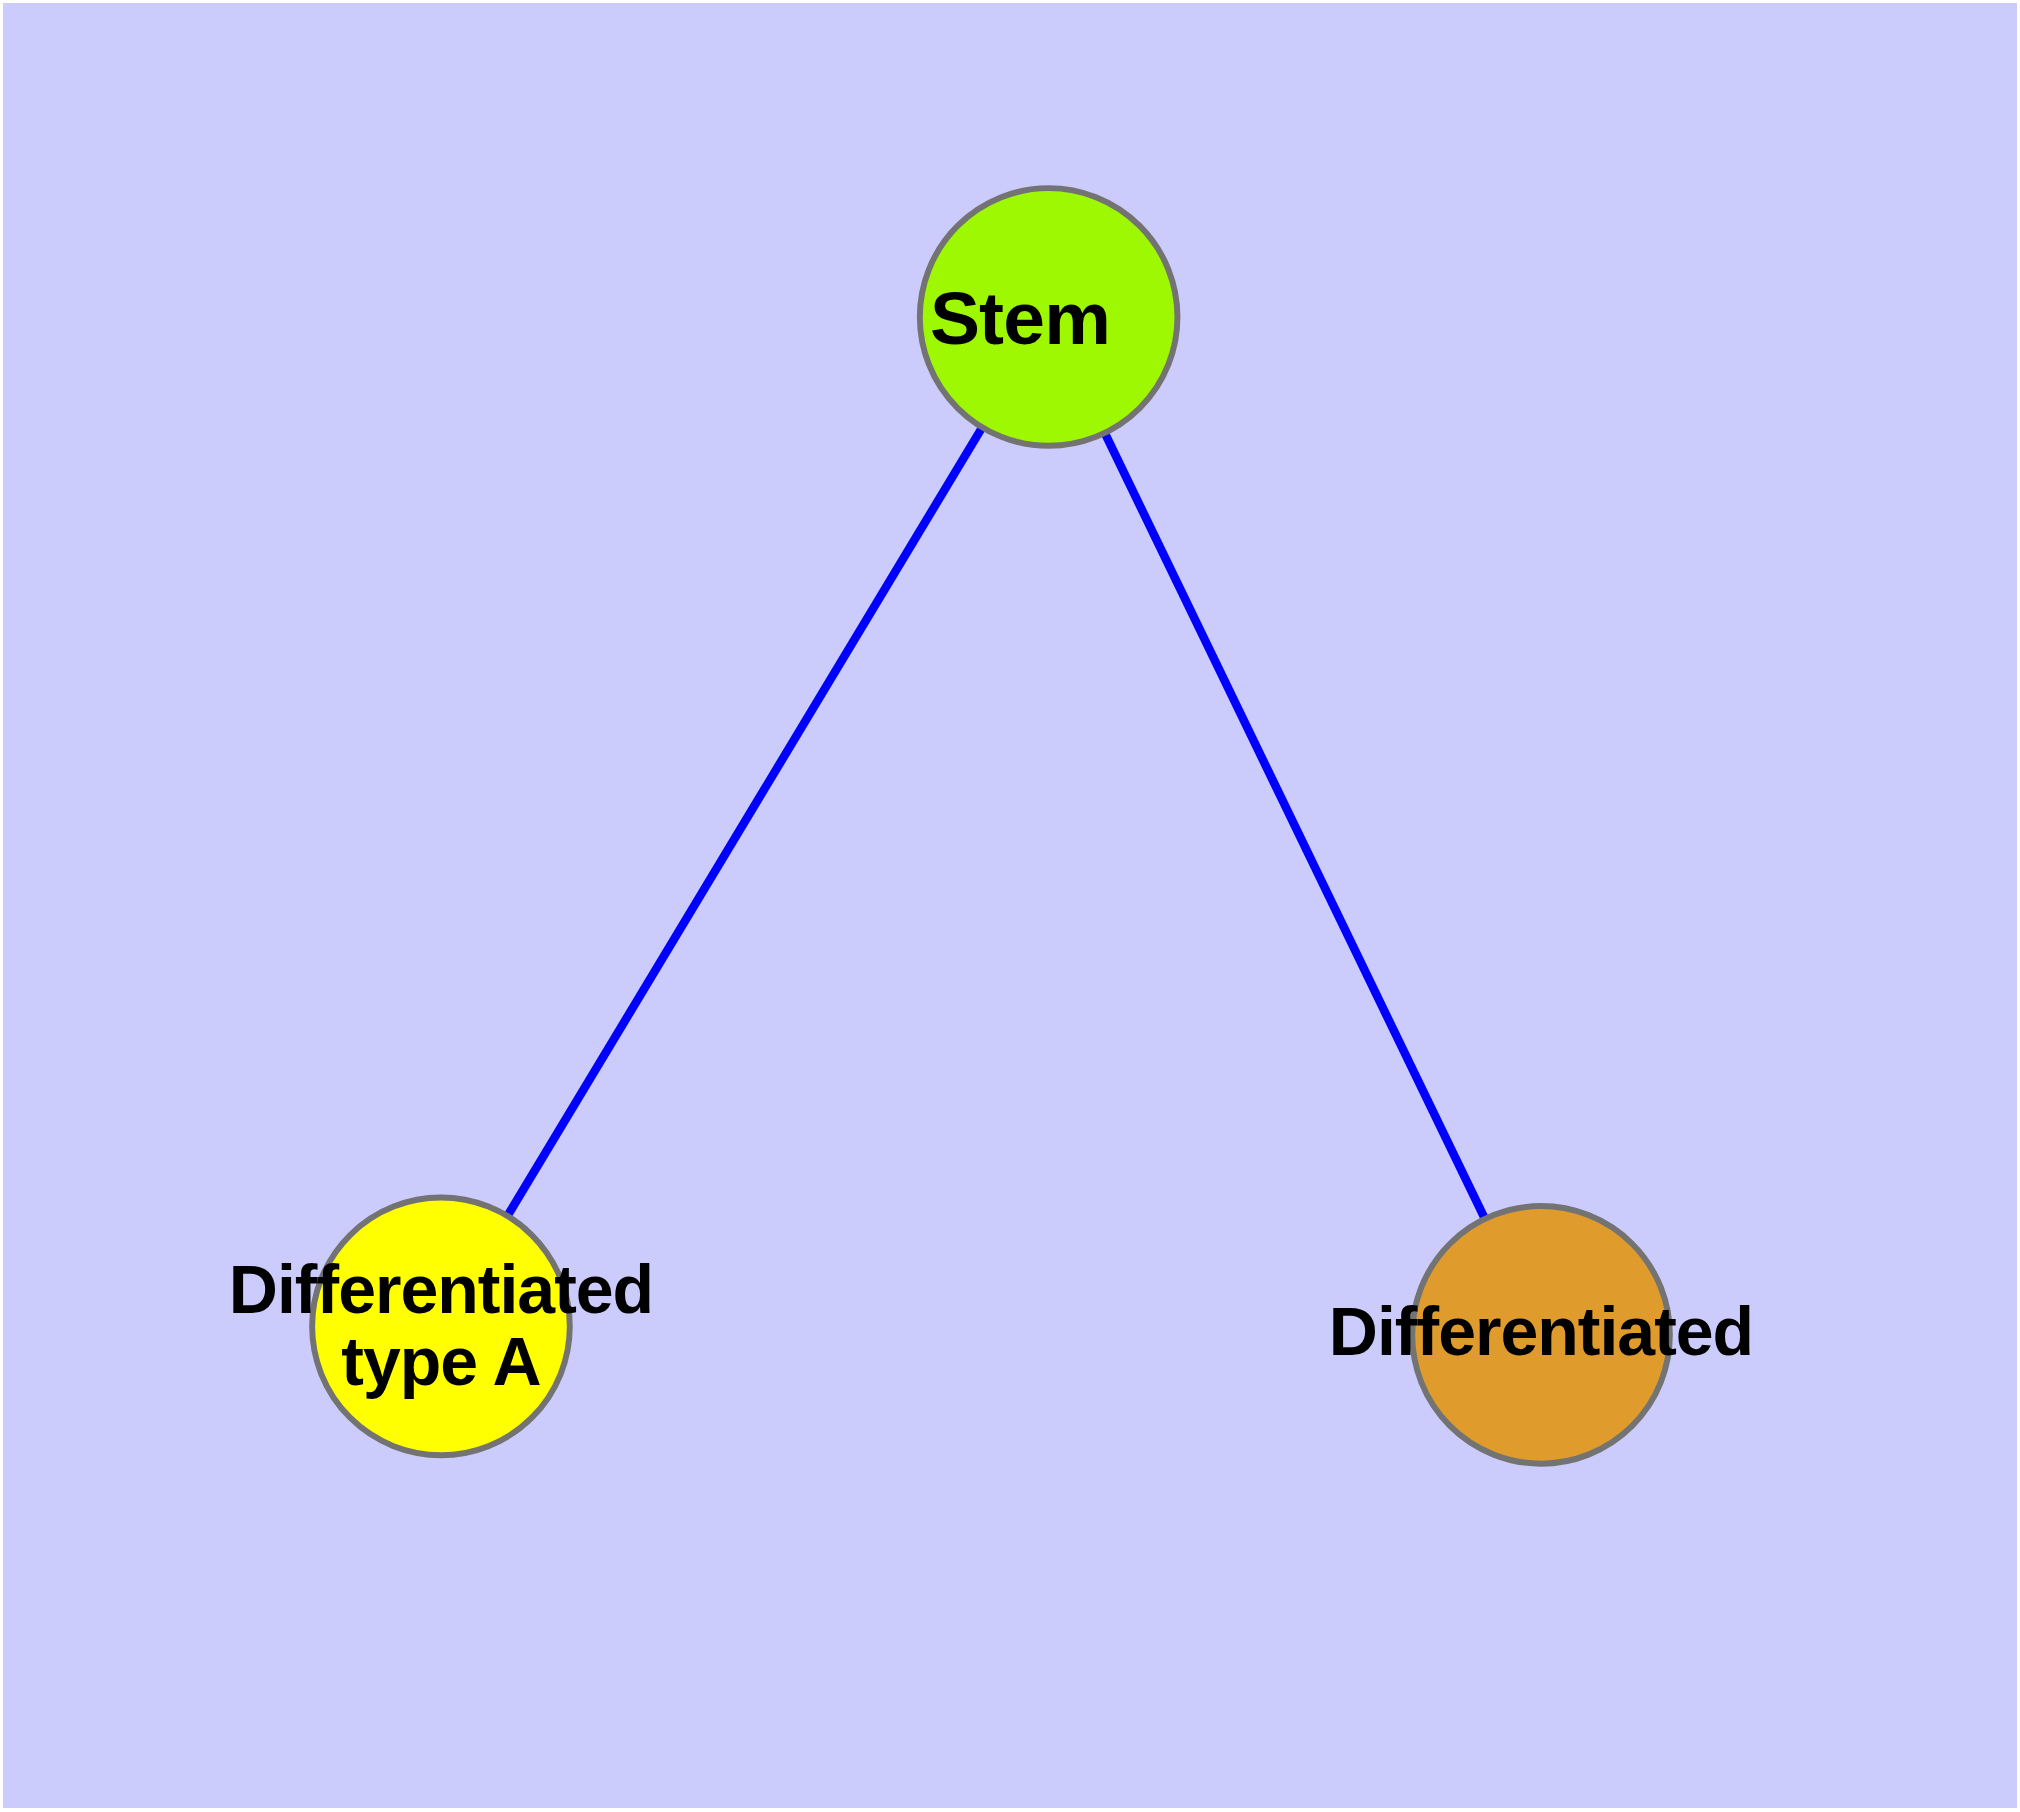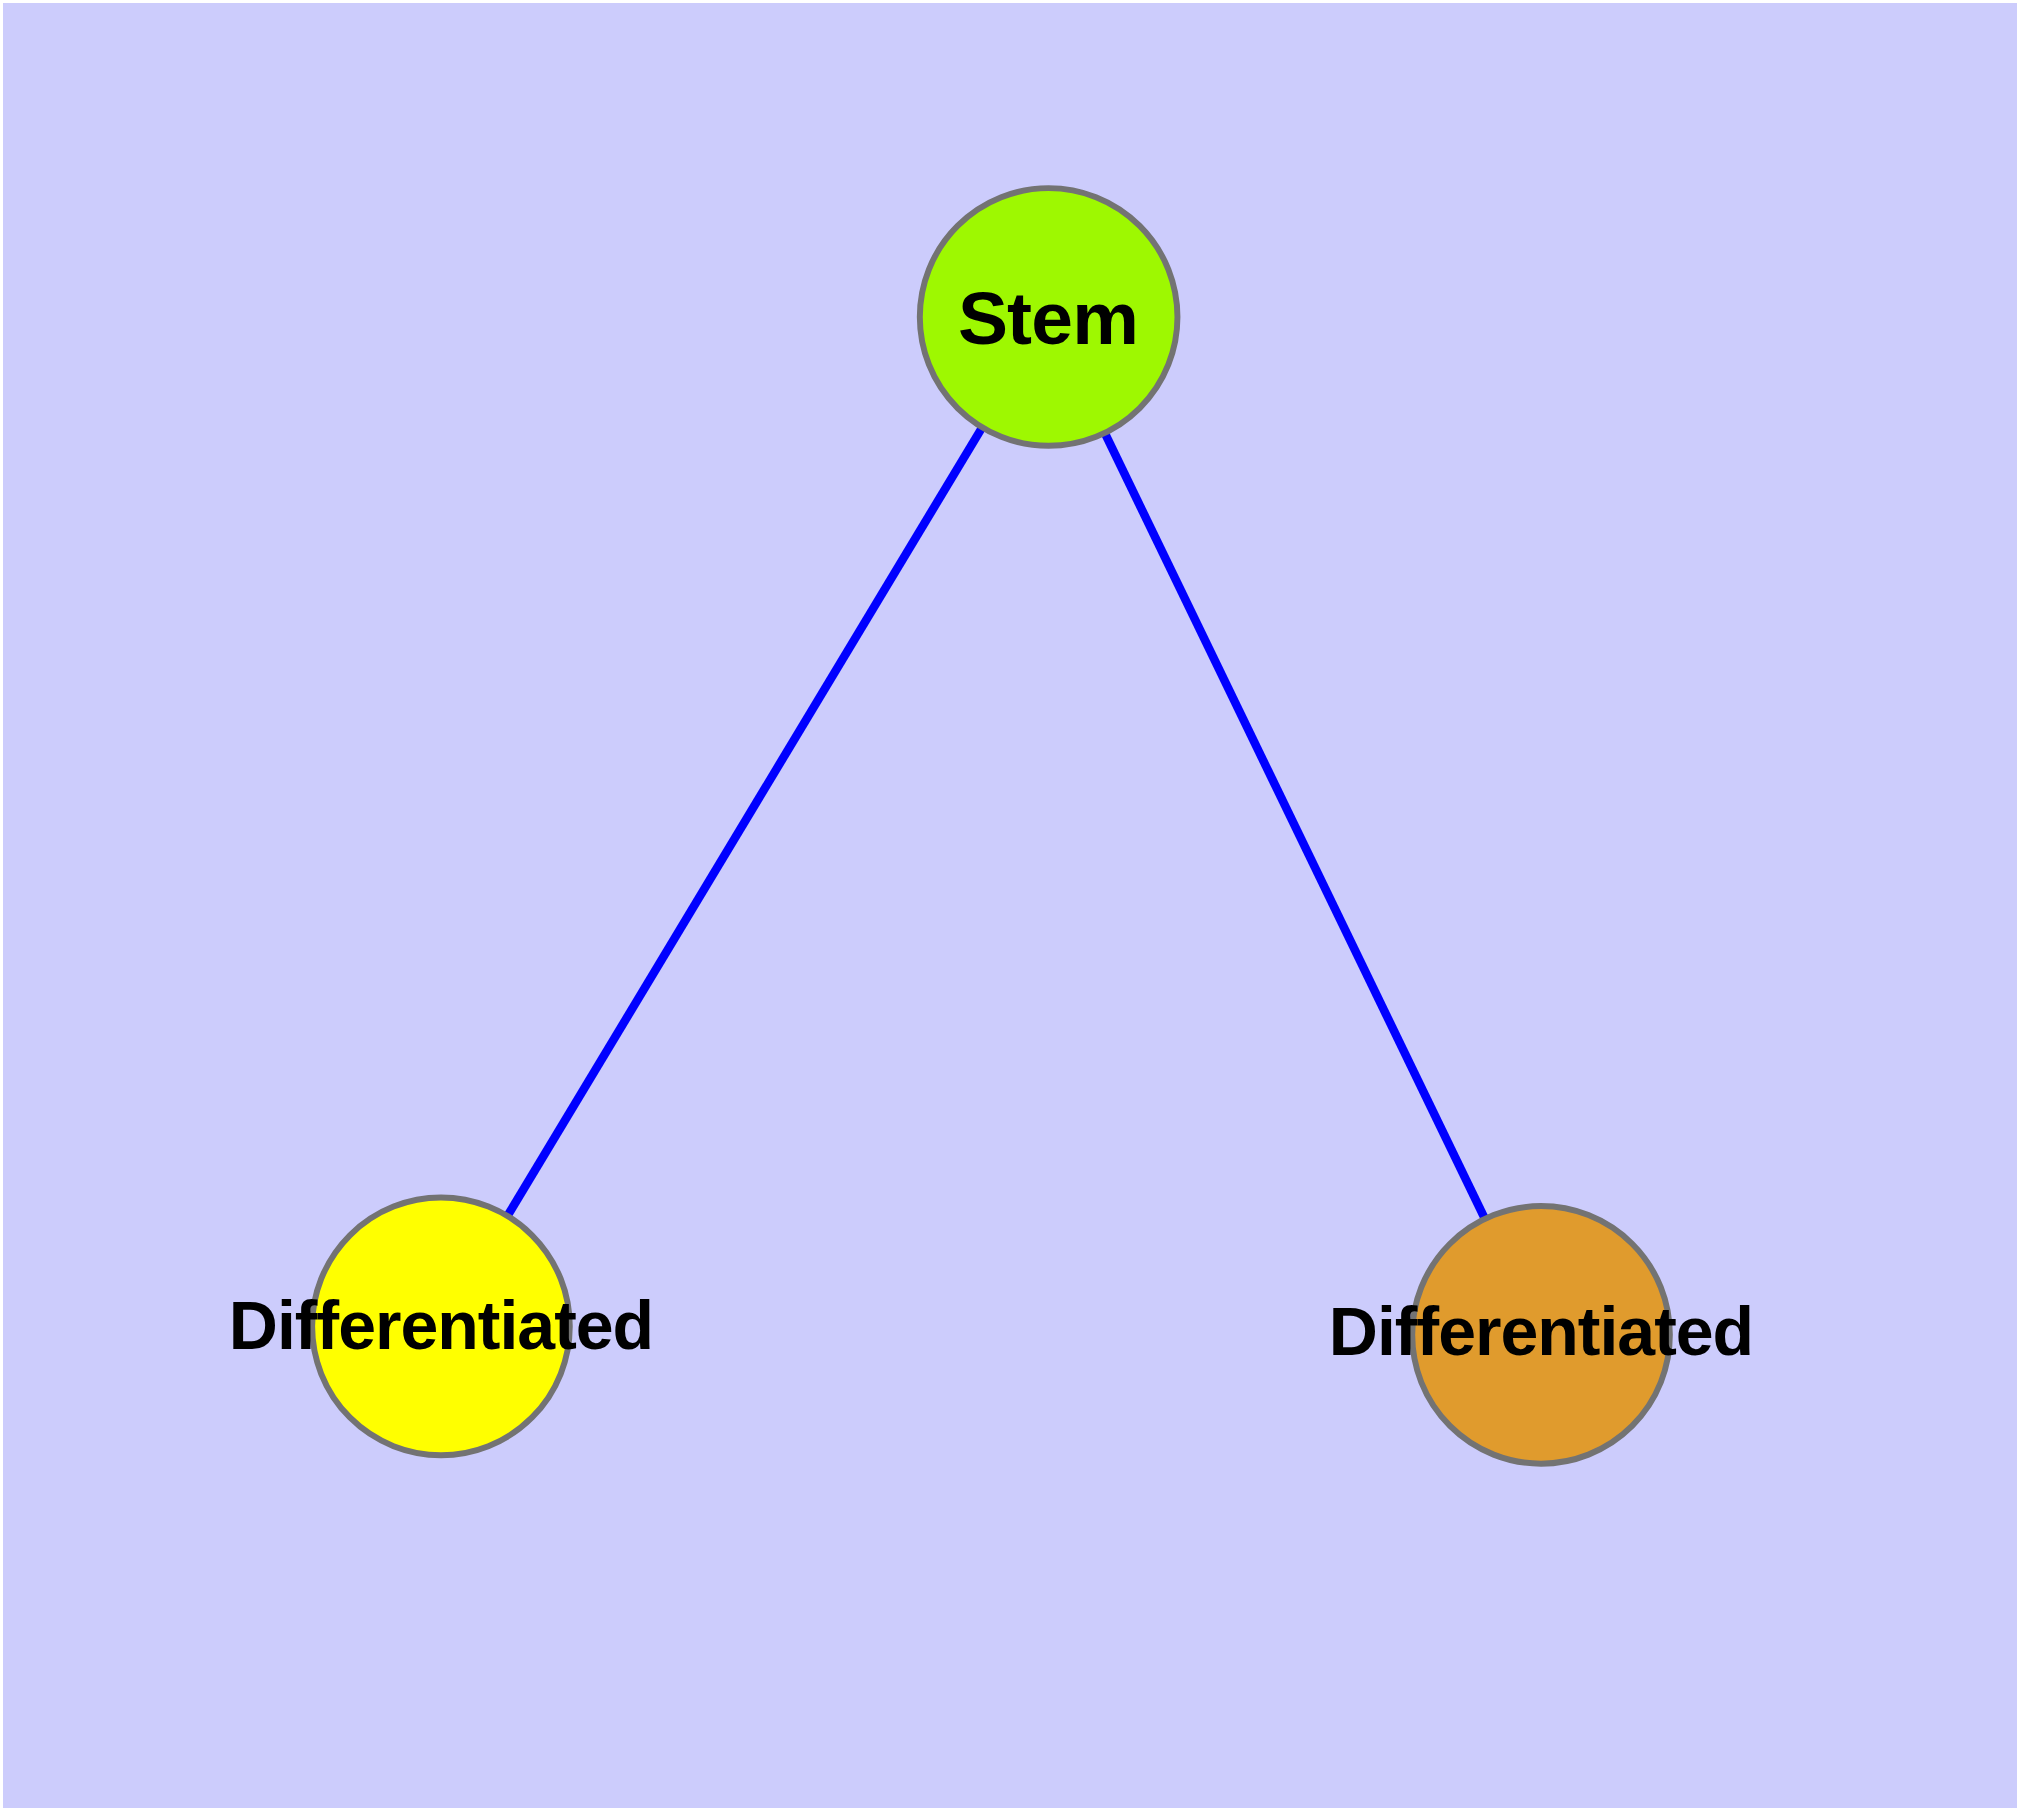--- a/index.html
+++ b/index.html
@@ -82,20 +82,20 @@
       <line class="edge-line" x1="1303.193349080594" y1="510.82996944198527" x2="1751.806650919406" y2="1438.1700305580148" stroke="#0000ff" stroke-width="10"></line>
     </g>
 
     <g>
       <circle class="node-circle" cx="1237" cy="374" r="152" fill="#9ef801" stroke="#737373"></circle>
       <circle class="node-circle" cx="520" cy="1565" r="152" fill="#ffff00" stroke="#737373"></circle>
       <circle class="node-circle" cx="1818" cy="1575" r="152" fill="#e09b2d" stroke="#737373"></circle>
     </g>
   </svg>
 
-  <div class="node-label" id="label-stem" style="left: 1048px; color: rgb(0, 0, 0);"><span>Stem</span></div>
+  <div class="node-label" id="label-stem" style="left: 1020px; color: rgb(0, 0, 0);"><span>Stem</span></div>
 
-  <div class="node-label" id="label-type-a" style="left: 441px; color: rgb(0, 0, 0);"><span>Differentiated</span><br></div>
+  <div class="node-label" id="label-type-a" style="left: 441px; color: rgb(0, 0, 0);"><span>Differentiated</span><br><span>type A</span></div>
 
   <div class="node-label" id="label-type-b" style="left: 1541px; color: rgb(0, 0, 0);"><span>Differentiated</span><br></div>
 
 </div>
 
 
 </body></html>

